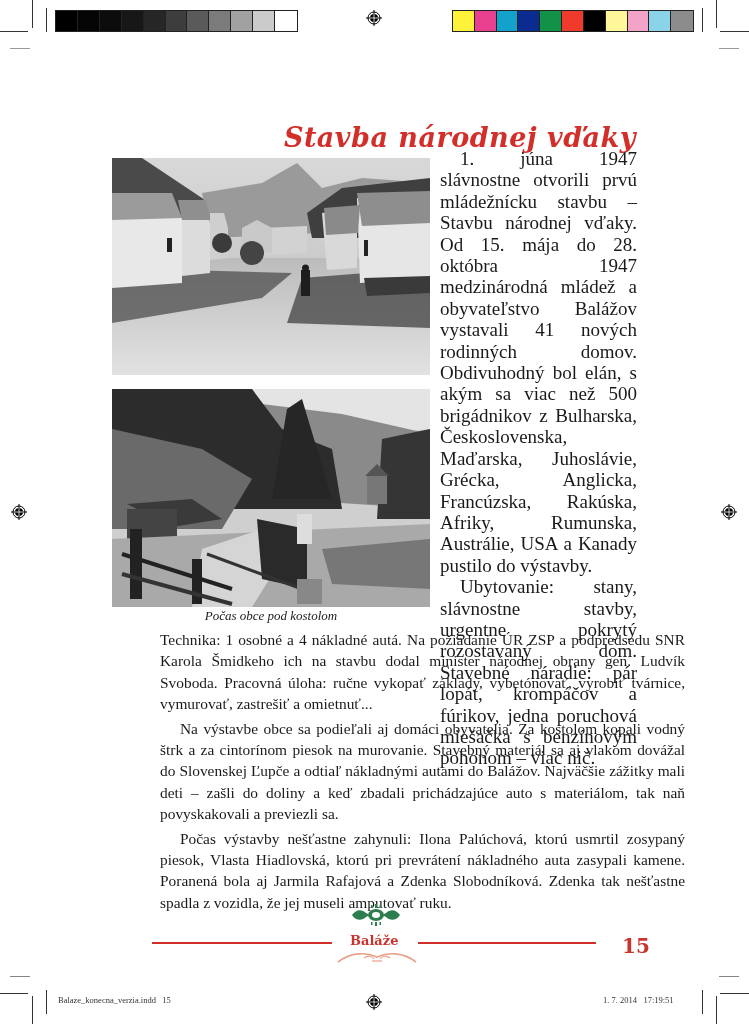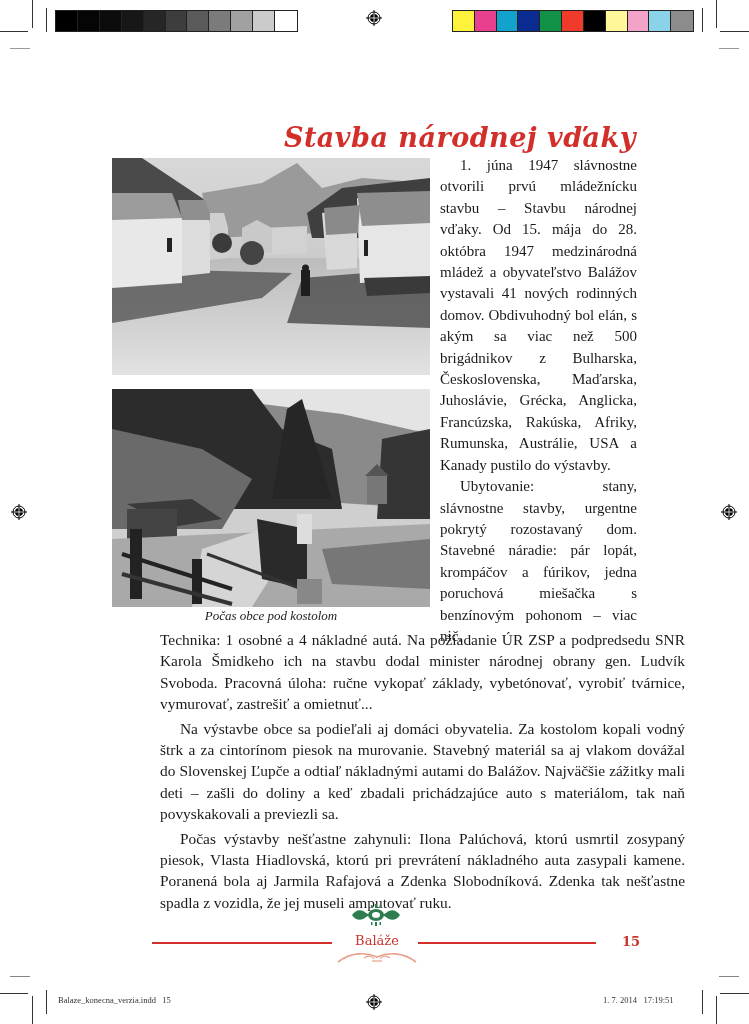--- a/index.html
+++ b/index.html
@@ -14,35 +14,35 @@
   .reg { position:absolute; width:16px; height:16px; }
   
   .title { position:absolute; right:113px; top:98px; font-family:"DejaVu Serif",serif; font-weight:bold;
            font-size:27px; color:#d32f2a; letter-spacing:0.5px; font-style:italic;margin-top:24px; }
   
   .photo { position:absolute; left:112px; width:318px; overflow:hidden; }
   .photo svg { display:block; }
   .caption { position:absolute; left:112px; width:318px; top:608px; text-align:center;
              font-style:italic; font-size:13px; color:#222; }
   
-  .col { position:absolute; left:440px; width:197px; top:155px; font-size:15px; line-height:21.4px;
+  .col { position:absolute; left:440px; width:197px; top:148px; font-size:19px; line-height:21.4px;
          text-align:justify; }
   .col p { margin:0; text-indent:20px; }
   .full { position:absolute; left:112px; width:525px; top:629px; font-size:15.4px; line-height:21.4px; text-align:justify;margin-left:48px; }
   .full p { margin:0; text-indent:20px; }
   .full p.noind { text-indent:0; }
   .full p + p { margin-top:3px; }
   
   .ornament { position:absolute; left:350px; top:904px; width:52px; height:22px; }
   .rule { position:absolute; top:942px; height:1.5px; background:#d32f2a; }
-  .footer-name { position:absolute; left:350px; width:54px; top:933px; text-align:center;
-                 font-family:"DejaVu Serif",serif; font-weight:normal; font-size:13px; color:#c8342e; }
+  .footer-name { position:absolute; left:350px; width:54px; top:933px; text-align:left;
+                 font-family:"DejaVu Serif",serif; font-weight:bold; font-size:13px; color:#c8342e; }
   .swirl { position:absolute; left:336px; top:950px; width:82px; height:14px; }
   .pageno { position:absolute; left:622px; top:934px; font-family:"DejaVu Serif",serif; font-weight:bold;
-            font-size:13px; color:#c8342e; }
+            font-size:20px; color:#c8342e; }
   .slug { position:absolute; top:995px; font-size:8.5px; color:#333; font-family:"Liberation Serif",serif; }
 </style>
 </head>
 <body>
 
 <div class="crop" style="left:32px;top:0;width:1px;height:28px;"></div>
 <div class="crop" style="left:0;top:31px;width:28px;height:1px;"></div>
 <div class="crop" style="left:716px;top:0;width:1px;height:28px;"></div>
 <div class="crop" style="left:720px;top:31px;width:29px;height:1px;"></div>
 <div class="crop" style="left:46px;top:8px;width:1px;height:24px;"></div>

